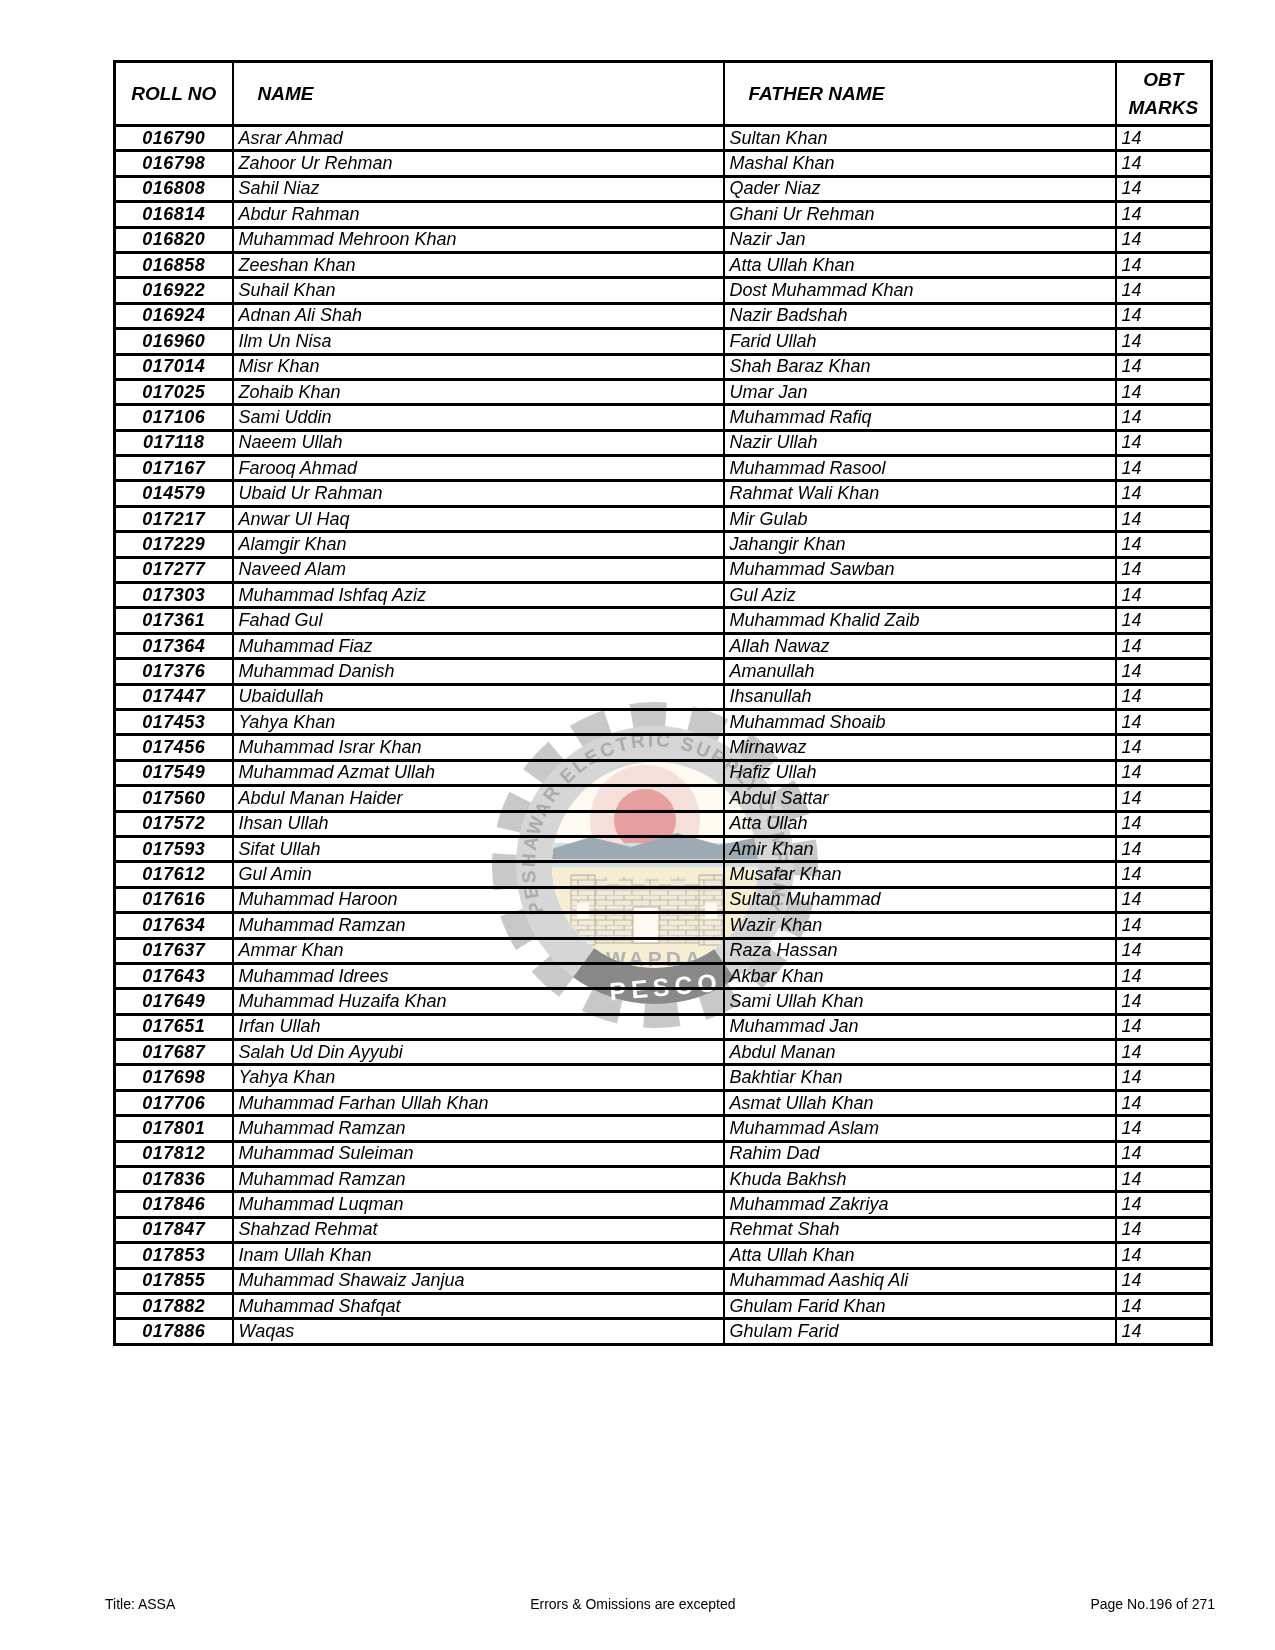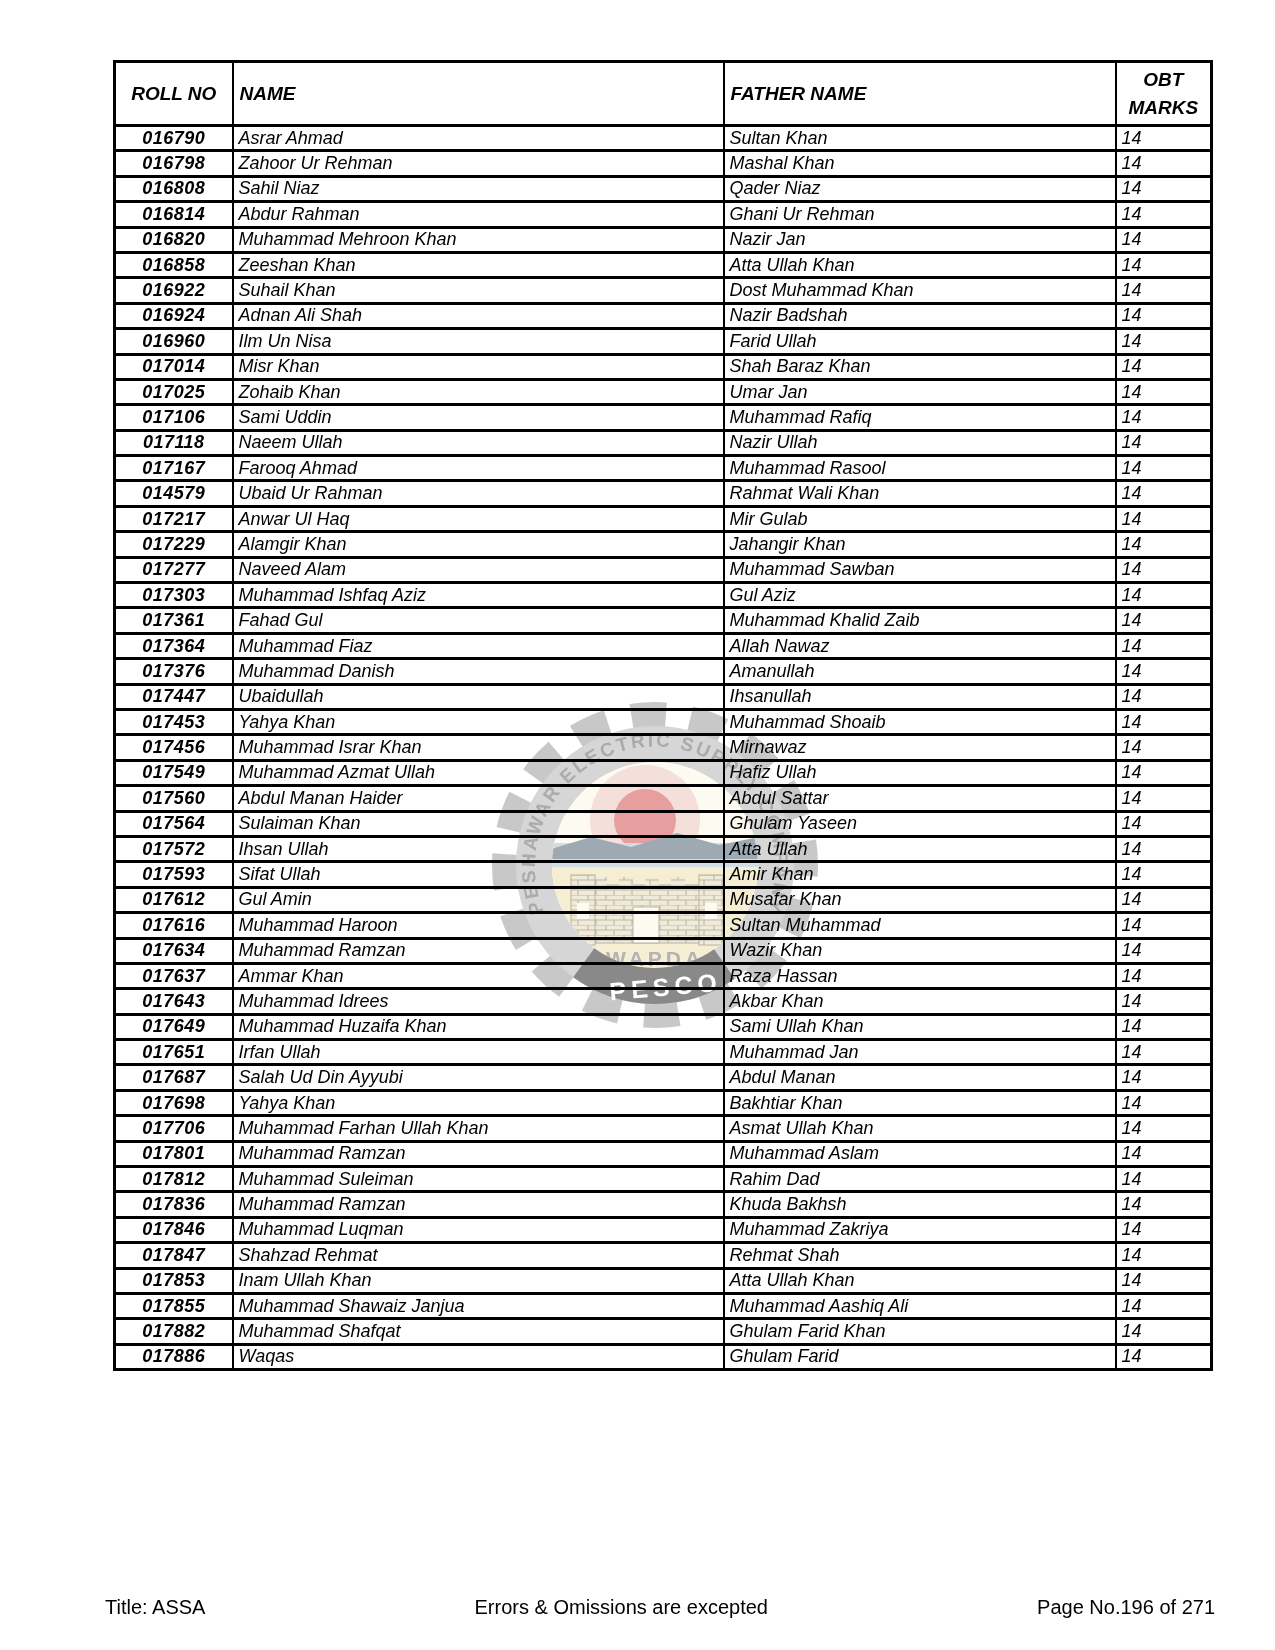--- a/index.html
+++ b/index.html
@@ -39,39 +39,39 @@
     overflow:hidden;
     white-space:nowrap;
   }
   table.results thead th {
     height:64px;
     font-size:19px;
     font-weight:bold;
     vertical-align:middle;
   }
   th.c-roll  { text-align:center; }
-  th.c-name, th.c-father { text-align:left; padding-left:6px; }
+  th.c-name, th.c-father { text-align:left; padding-left:24px; }
   th.c-marks { text-align:center; line-height:1.45; font-size:18px;margin-left:29px; }
   table.results td {
     height:25.4px;
     font-size:18px;
     padding:0 5px;
     vertical-align:middle;
   }
   td.roll   { text-align:center; font-weight:bold; letter-spacing:.5px; }
   td.name, td.father { text-align:left; }
   td.marks  { text-align:left; }
   .footer {
     position:absolute;
     left:105px; top:1596px;
     width:1110px;
     display:flex;
     justify-content:space-between;
     align-items:baseline;
-    font-size:20px;
+    font-size:14px;
     z-index:1;
   }
 </style>
 </head>
 <body>
 
 <div class="page">
 
   <svg class="watermark" viewBox="-170 -170 340 340" xmlns="http://www.w3.org/2000/svg">
     <defs>
@@ -297,26 +297,20 @@
           <td class="father">Hafiz Ullah</td>
           <td class="marks">14</td>
         </tr>
         <tr>
           <td class="roll">017560</td>
           <td class="name">Abdul Manan Haider</td>
           <td class="father">Abdul Sattar</td>
           <td class="marks">14</td>
         </tr>
         <tr>
-          <td class="roll">017564</td>
-          <td class="name">Sulaiman Khan</td>
-          <td class="father">Ghulam Yaseen</td>
-          <td class="marks">14</td>
-        </tr>
-        <tr>
           <td class="roll">017572</td>
           <td class="name">Ihsan Ullah</td>
           <td class="father">Atta Ullah</td>
           <td class="marks">14</td>
         </tr>
         <tr>
           <td class="roll">017593</td>
           <td class="name">Sifat Ullah</td>
           <td class="father">Amir Khan</td>
           <td class="marks">14</td>

